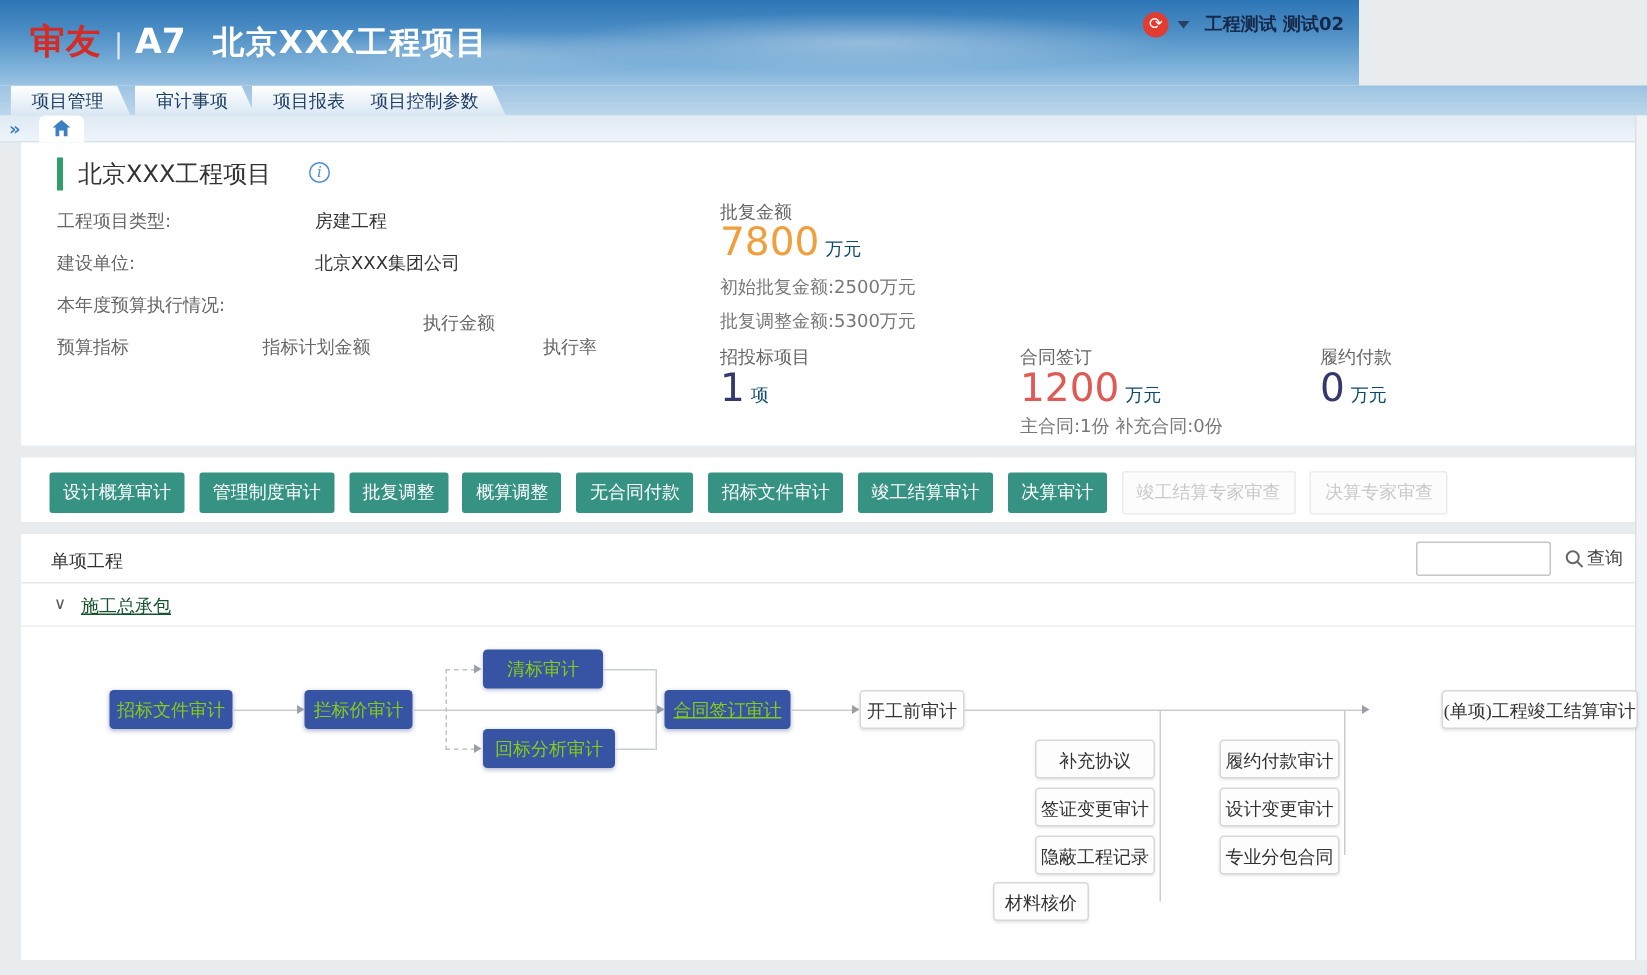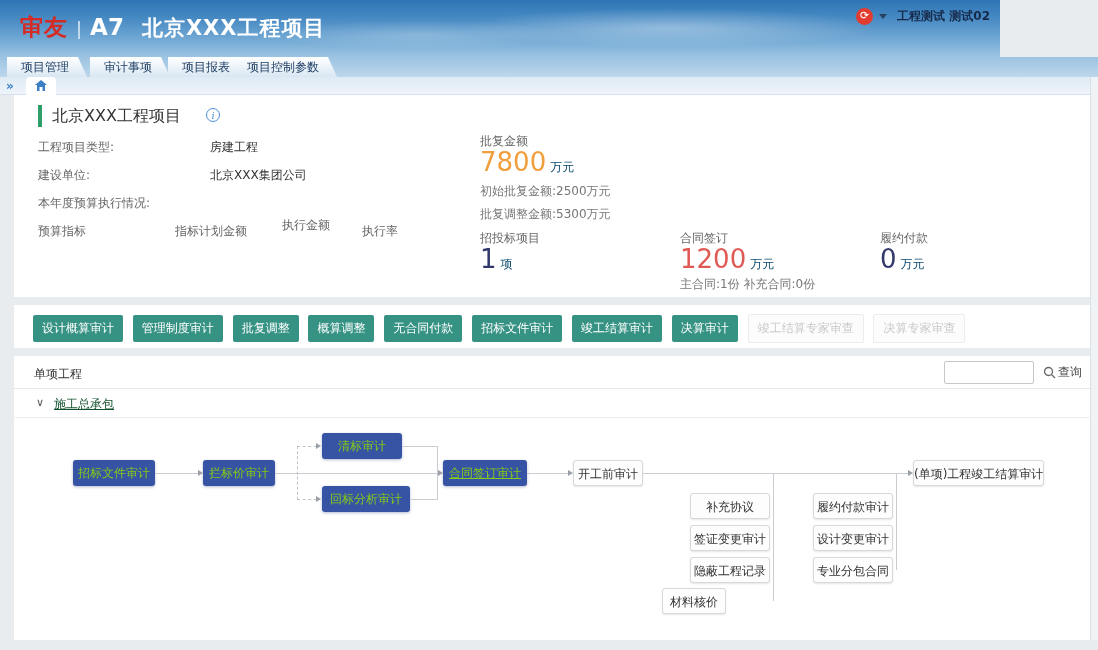--- a/index.html
+++ b/index.html
@@ -1,20 +1,20 @@
 <!DOCTYPE html>
 <html><head>
 <meta charset="utf-8">
 <style>
   * { margin:0; padding:0; box-sizing:border-box; }
   html,body { width:1098px; height:650px; overflow:hidden; }
   body { font-family:"DejaVu Sans","Liberation Sans",sans-serif; background:#e9ecee; position:relative; font-size:12px; color:#333; }
 
   
-  .hdr { position:absolute; left:0; top:0; width:1000px; height:57px;
+  .hdr { position:absolute; left:0; top:0; width:906px; height:57px;
     background:linear-gradient(180deg,#2d76b6 0%,#4a8cc4 35%,#79aed7 75%,#9cc3e2 100%); }
   .hdr .cloud1 { position:absolute; right:120px; top:8px; width:420px; height:40px; border-radius:50%;
     background:radial-gradient(ellipse at center,rgba(255,255,255,.35),rgba(255,255,255,0) 70%); }
   .hdr .cloud2 { position:absolute; right:430px; top:20px; width:300px; height:30px; border-radius:50%;
     background:radial-gradient(ellipse at center,rgba(255,255,255,.22),rgba(255,255,255,0) 70%); }
   .brand { position:absolute; left:20px; top:12px; display:flex; align-items:baseline; }
   .brand-red { color:#d42b25; font-size:23px; font-weight:bold; letter-spacing:1px; }
   .brand-sep { color:#dbe8f3; font-size:18px; margin:0 8px; }
   .brand-prod { color:#fff; font-size:23px; font-weight:bold; }
   .hdr-title { color:#fff; font-size:21px; font-weight:bold; margin-left:18px; letter-spacing:1px; }
@@ -140,21 +140,21 @@
   <div class="info-icon">i</div>
 
   <span class="flabel" style="left:24px; top:44px;">工程项目类型:</span>
   <span class="fvalue" style="left:196px; top:44px;">房建工程</span>
   <span class="flabel" style="left:24px; top:72px;">建设单位:</span>
   <span class="fvalue" style="left:196px; top:72px;">北京XXX集团公司</span>
   <span class="flabel" style="left:24px; top:100px;">本年度预算执行情况:</span>
 
   <span class="flabel" style="left:24px;  top:128px;">预算指标</span>
   <span class="flabel" style="left:161px; top:128px;">指标计划金额</span>
-  <span class="flabel" style="left:268px; top:122px;">执行金额</span>
+  <span class="flabel" style="left:268px; top:112px;">执行金额</span>
   <span class="flabel" style="left:348px; top:128px;">执行率</span>
 
   <span class="bighdr" style="left:466px; top:38px;">批复金额</span>
   <div class="statnum orange" style="left:466px; top:52px;">
     <span>7800</span><span class="statunit">万元</span>
   </div>
   <span class="substat" style="left:466px; top:88px;">初始批复金额:2500万元</span>
   <span class="substat" style="left:466px; top:111px;">批复调整金额:5300万元</span>
 
   <span class="bighdr" style="left:466px; top:135px;">招投标项目</span>
@@ -203,21 +203,21 @@
     <span class="chev">∨</span>
     <span class="grp">施工总承包</span>
   </div>
 
   <div class="fbox fblue" style="left:59px;  top:104px; width:82px;">招标文件审计</div>
   <div class="fbox fblue" style="left:189px; top:104px; width:72px;">拦标价审计</div>
   <div class="fbox fblue" style="left:308px; top:77px;  width:80px;">清标审计</div>
   <div class="fbox fblue" style="left:308px; top:130px; width:88px;">回标分析审计</div>
   <div class="fbox fblue" style="left:429px; top:104px; width:84px;text-decoration:underline;">合同签订审计</div>
   <div class="fbox fwhite" style="left:559px; top:104px; width:70px;">开工前审计</div>
-  <div class="fbox fwhite" style="left:899px; top:104px; width:131px;">(单项)工程竣工结算审计</div>
+  <div class="fbox fwhite" style="left:947px; top:104px; width:131px;font-family:Liberation Serif, serif;">(单项)工程竣工结算审计</div>
 
   <div class="fbox fwhite" style="left:676px; top:137px; width:80px;">补充协议</div>
   <div class="fbox fwhite" style="left:676px; top:169px; width:80px;font-family:Liberation Serif, serif;">签证变更审计</div>
   <div class="fbox fwhite" style="left:676px; top:201px; width:80px;">隐蔽工程记录</div>
   <div class="fbox fwhite" style="left:648px; top:232px; width:64px;">材料核价</div>
 
   <div class="fbox fwhite" style="left:799px; top:137px; width:80px;">履约付款审计</div>
   <div class="fbox fwhite" style="left:799px; top:169px; width:80px;">设计变更审计</div>
   <div class="fbox fwhite" style="left:799px; top:201px; width:80px;">专业分包合同</div>
 

